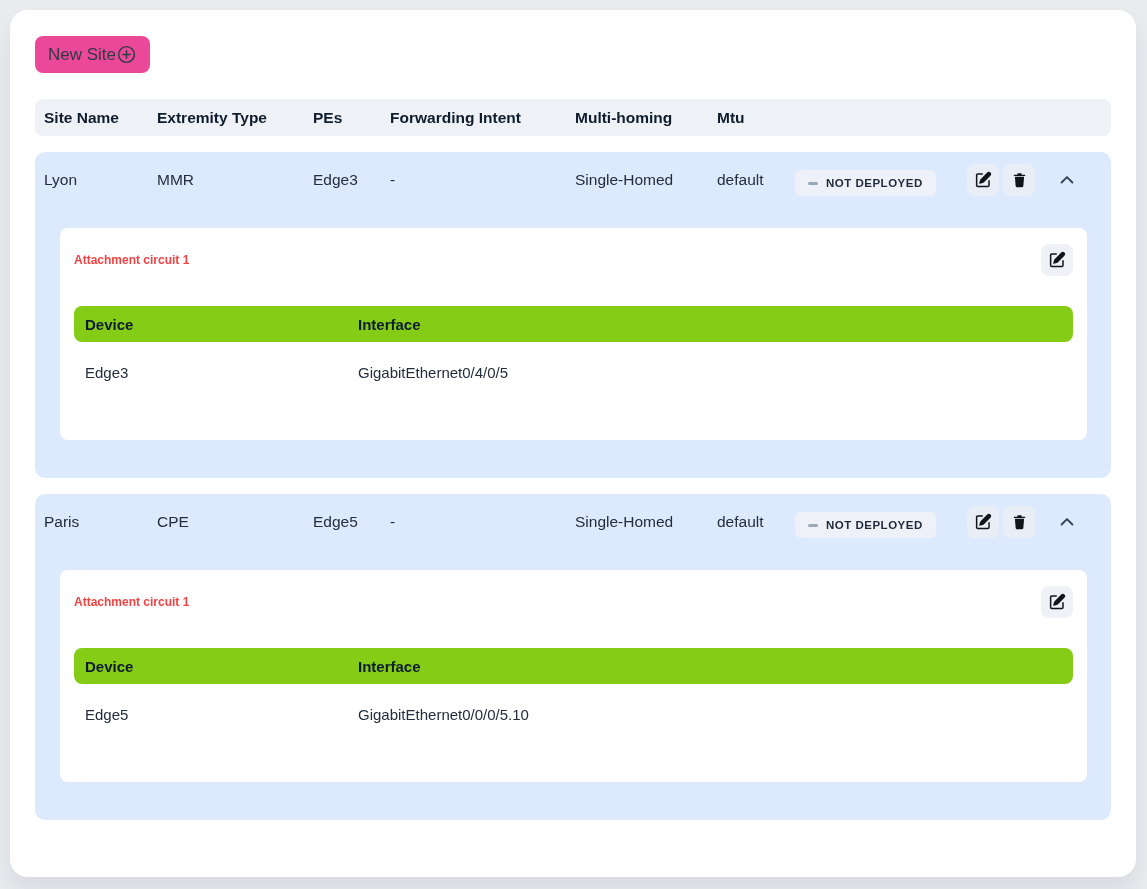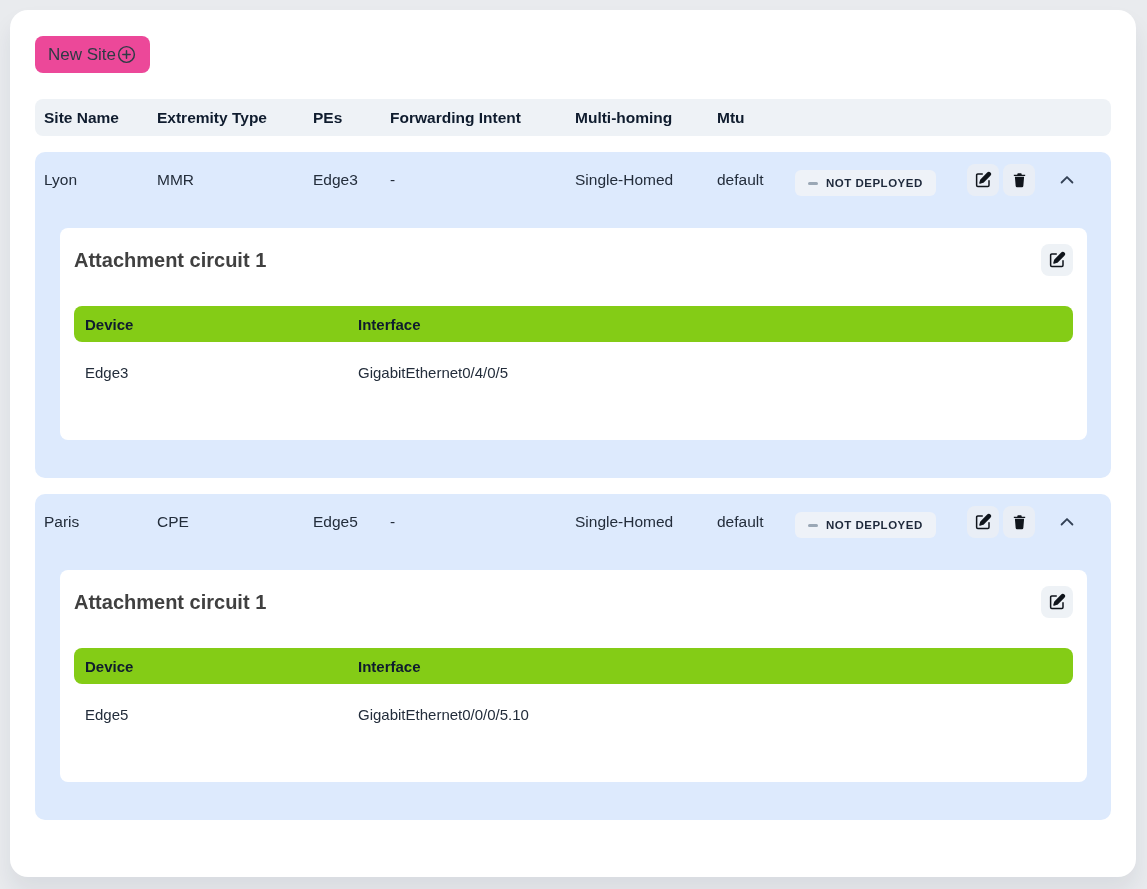--- a/index.html
+++ b/index.html
@@ -70,21 +70,21 @@
     margin-left:18px; padding:4px;
     display:flex; align-items:center; justify-content:center;
   }
   .attachment-card {
     background:#ffffff;
     border-radius:8px;
     margin:20px 24px 0 25px;
     padding:16px 14px 38px 14px;
   }
   .attachment-header { display:flex; align-items:center; justify-content:space-between; height:32px; }
-  .attachment-title { font-size:20px; font-weight:bold; color:#404040; }
+  .attachment-title { font-size:12px; font-weight:bold; color:#ef4444; }
   .attachment-header .icon-btn { background:#eef2f6; }
   .inner-thead, .inner-row {
     display:grid;
     grid-template-columns:273px 1fr;
     align-items:center;
     padding:0 11px;
   }
   .inner-thead {
     margin-top:30px;
     background:#84cc16; border-radius:8px;

